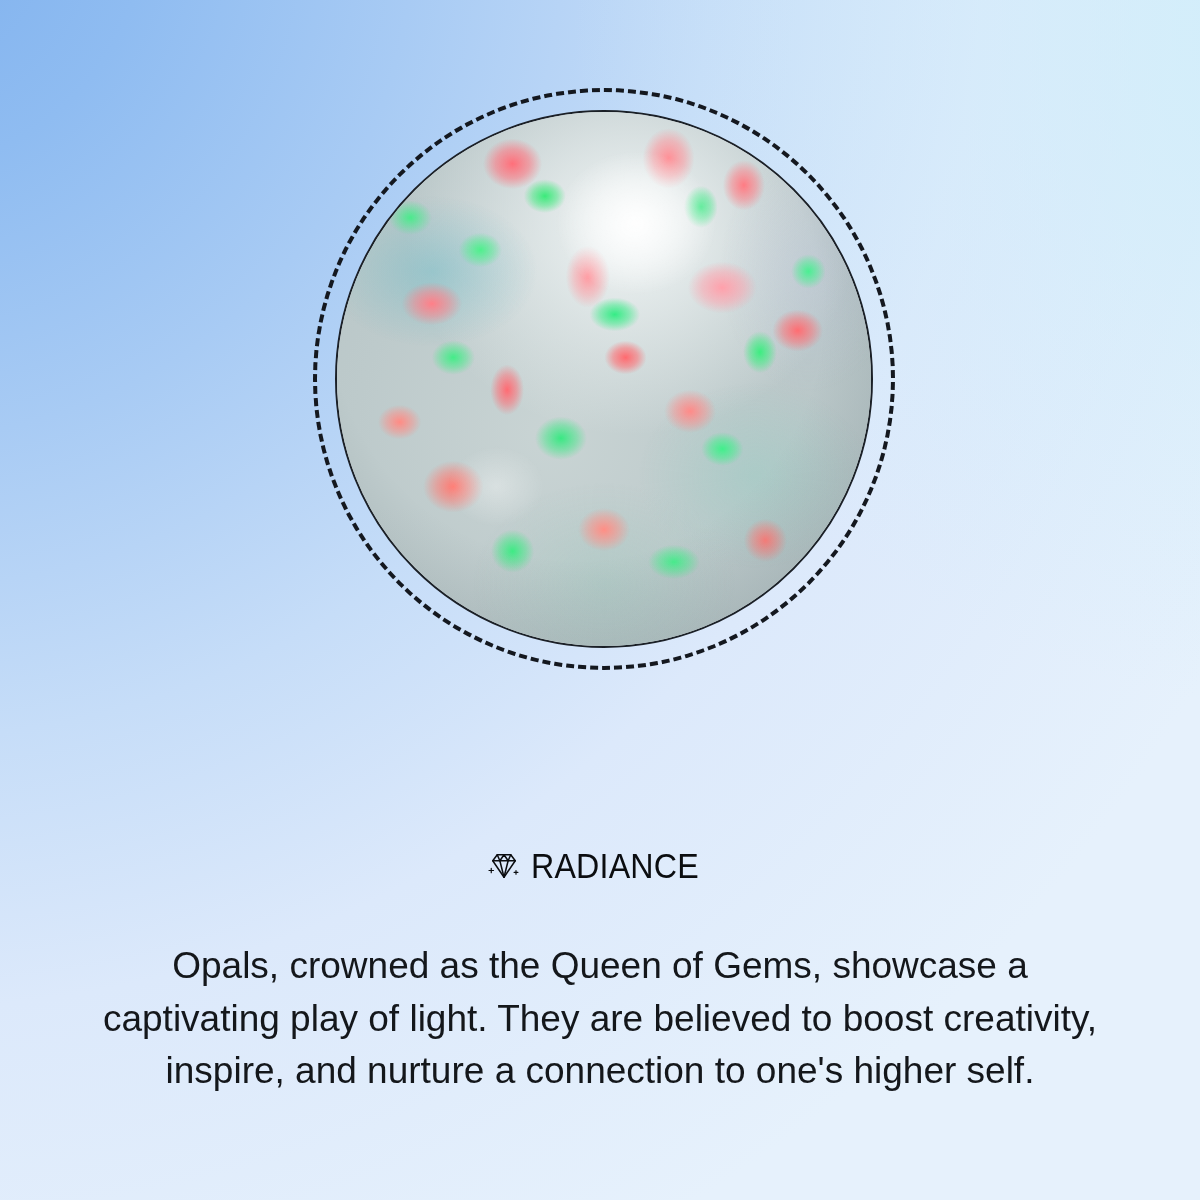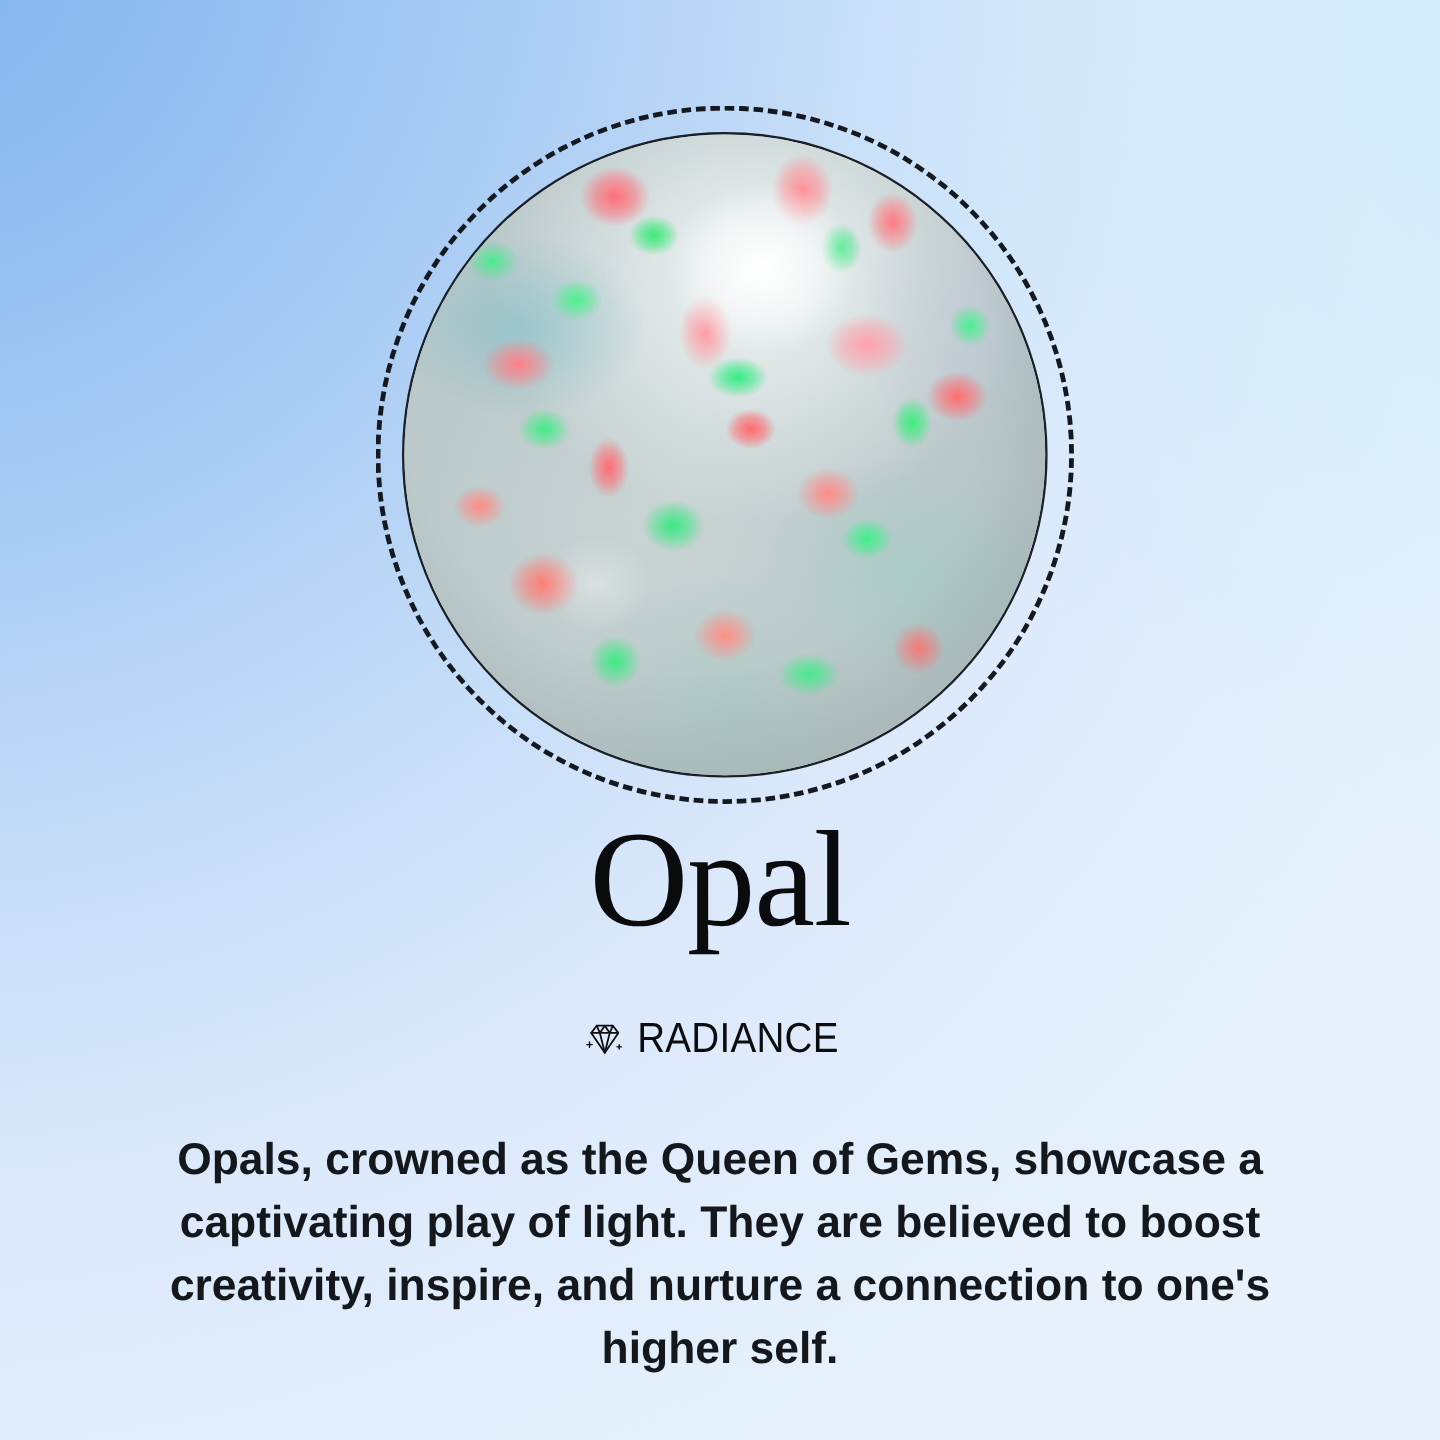--- a/index.html
+++ b/index.html
@@ -191,42 +191,40 @@
   #description {
     position: absolute;
     left: 100px;
     top: 940px;
     width: 1000px;
     text-align: center;
     font-family: "Liberation Sans Narrow", "Liberation Sans", sans-serif;
     font-size: 37px;
     line-height: 1.42;
     color: #14171b;
-    font-weight: bold;
   }
 </style>
 </head>
 <body>
 
 <div id="card">
 
   <div id="gem-wrap">
     <div id="gem-dashed-ring"></div>
     <div id="gem-photo">
       <div class="opal-layer opal-base"></div>
       <div class="opal-layer opal-fields"></div>
       <div class="opal-layer opal-pink"></div>
       <div class="opal-layer opal-green"></div>
       <div class="opal-layer opal-gold"></div>
       <div class="opal-layer opal-highlight"></div>
       <div class="opal-layer opal-shade"></div>
     </div>
   </div>
 
-  <div id="gem-title">Opal</div>
 
   <div id="keyword-row">
 
     <div class="keyword-item">
       <span class="gem-icon">
         <svg viewBox="0 0 48 48" width="36" height="36" aria-hidden="true">
           <g fill="none" stroke="#0b0d10" stroke-width="2" stroke-linejoin="round" stroke-linecap="round">
             <path d="M9 17 L15 9 L33 9 L39 17 L24 39 Z"></path>
             <path d="M9 17 L39 17"></path>
             <path d="M15 9 L18.5 17 L24 39"></path>

